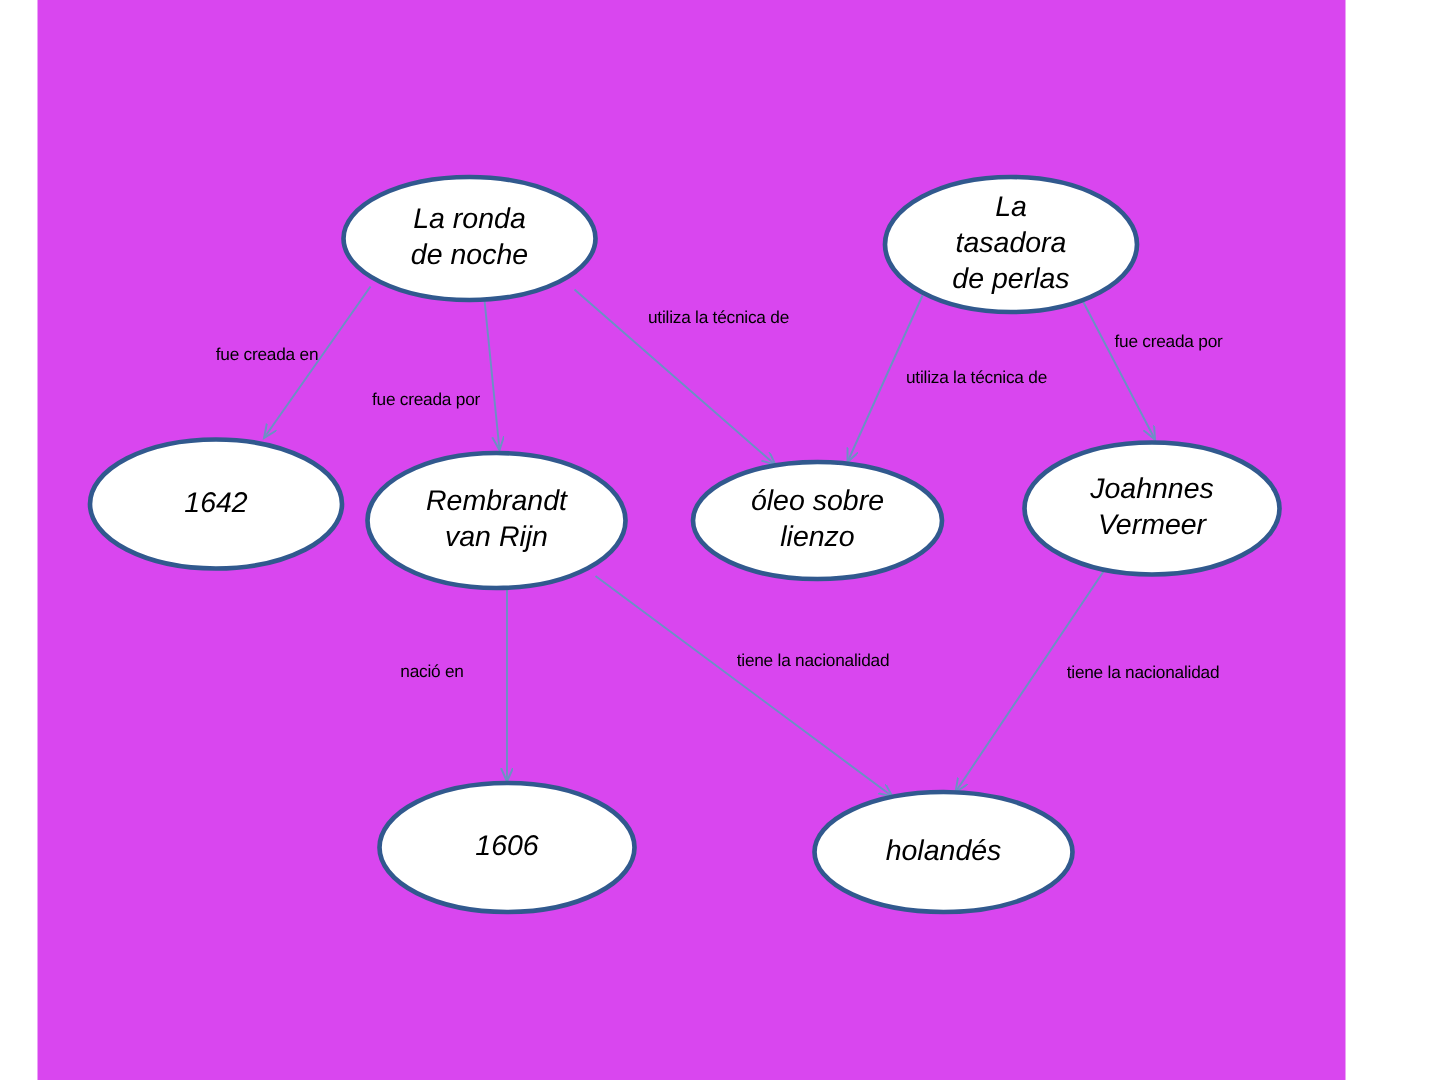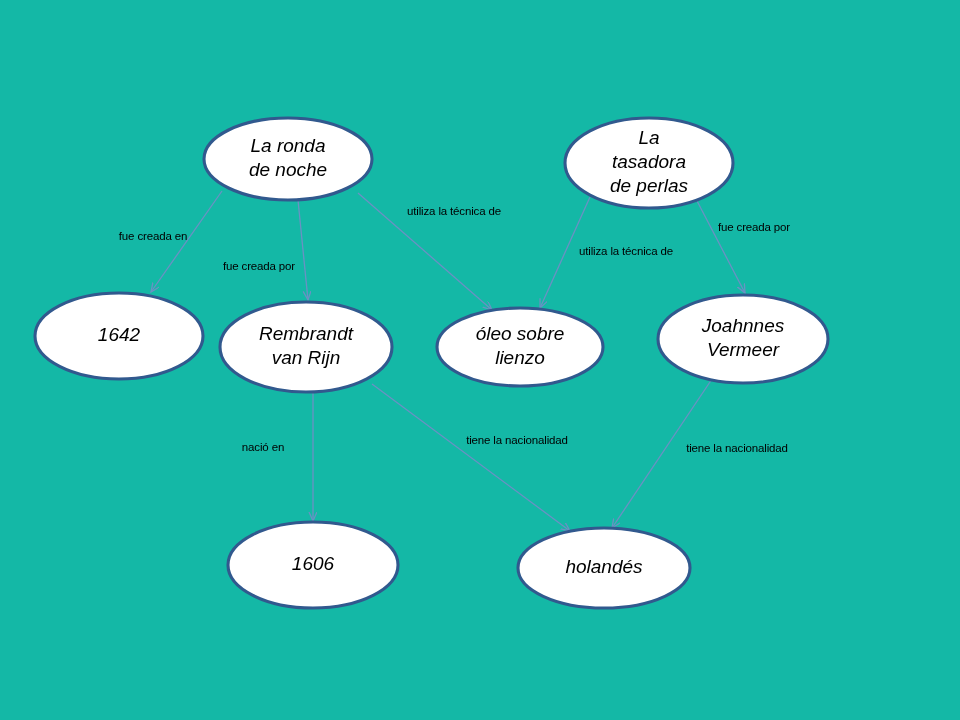--- a/index.html
+++ b/index.html
@@ -6,24 +6,25 @@
   html, body {
     margin: 0;
     padding: 0;
     background: #ffffff;
   }
   body {
     font-family: "Liberation Sans", sans-serif;
   }
   #canvas {
     position: relative;
-    width: 960px;
+    width: 872px;
     height: 720px;
-    background: #14b8a6;
+    background: #d946ef;
     overflow: hidden;
+    margin-left: 25px;
   }
   #graph-svg {
     position: absolute;
     left: 0;
     top: 0;
     width: 960px;
     height: 720px;
   }
   .node-ellipse {
     fill: #ffffff;

